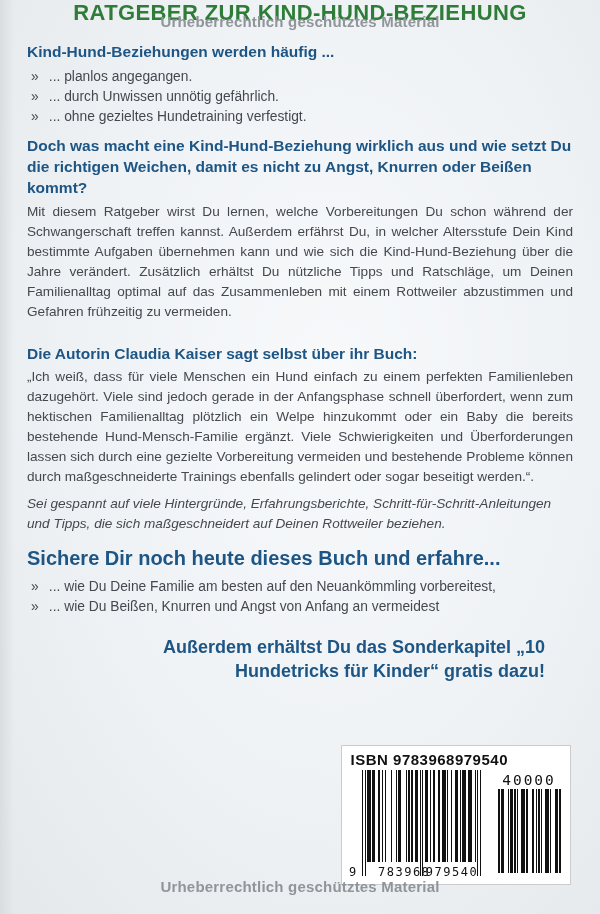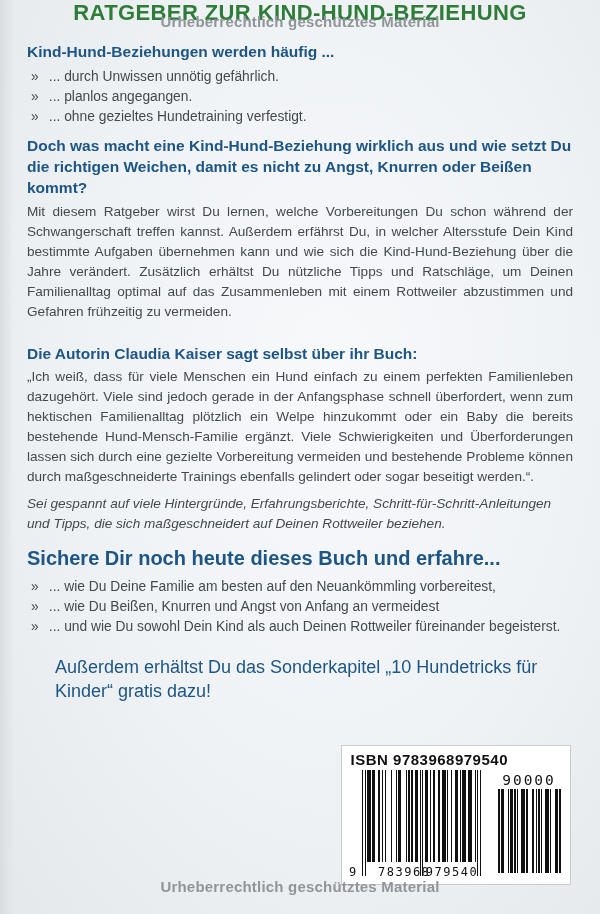--- a/index.html
+++ b/index.html
@@ -58,22 +58,22 @@
   .para.quote{margin-top:3px;}
   .para.italic{font-style:italic;margin-top:7px;text-align:left;}
   .cta-h{
     color:#1d5584;font-weight:800;
     font-size:20px;line-height:24px;
     margin:12px 0 0 0;
   }
   .blist.second{margin-top:7px;}
   .bonus{
     margin:18px 0 0 0;padding:0 28px;
-    text-align:left;
-    color:#1d5584;font-weight:400;
+    text-align:right;
+    color:#1d5584;font-weight:700;
     font-size:18px;line-height:24px;
   }
   
   .bc-box{
     position:absolute;left:341px;top:745px;
     width:230px;height:140px;
     background:#fff;
     border:1px solid #c9cdd0;
     box-sizing:border-box;
     z-index:5;
@@ -125,28 +125,28 @@
 
   <h2 class="subtitle">RATGEBER ZUR KIND-HUND-BEZIEHUNG</h2>
 
   <div class="content">
 
     <p class="h-blue">Kind-Hund-Beziehungen werden häufig ...</p>
 
     <ul class="blist">
       <li>
         <span class="mark">»</span>
+        <span>... planlos angegangen.</span>
+      </li>
+      <li>
+        <span class="mark">»</span>
         <span>... durch Unwissen unnötig gefährlich.</span>
       </li>
       <li>
         <span class="mark">»</span>
-        <span>... planlos angegangen.</span>
-      </li>
-      <li>
-        <span class="mark">»</span>
         <span>... ohne gezieltes Hundetraining verfestigt.</span>
       </li>
     </ul>
 
     <p class="h-blue justify">Doch was macht eine Kind-Hund-Beziehung wirklich aus und wie setzt Du die richtigen Weichen, damit es nicht zu Angst, Knurren oder Beißen kommt?</p>
 
     <p class="para">Mit diesem Ratgeber wirst Du lernen, welche Vorbereitungen Du schon während der Schwangerschaft treffen kannst. Außerdem erfährst Du, in welcher Altersstufe Dein Kind bestimmte Aufgaben übernehmen kann und wie sich die Kind-Hund-Beziehung über die Jahre verändert. Zusätzlich erhältst Du nützliche Tipps und Ratschläge, um Deinen Familienalltag optimal auf das Zusammenleben mit einem Rottweiler abzustimmen und Gefahren frühzeitig zu vermeiden.</p>
 
     <p class="h-blue" style="margin-top:22px;">Die Autorin Claudia Kaiser sagt selbst über ihr Buch:</p>
 
@@ -157,24 +157,20 @@
     <p class="cta-h">Sichere Dir noch heute dieses Buch und erfahre...</p>
 
     <ul class="blist second">
       <li>
         <span class="mark">»</span>
         <span>... wie Du Deine Familie am besten auf den Neuankömmling vorbereitest,</span>
       </li>
       <li>
         <span class="mark">»</span>
         <span>... wie Du Beißen, Knurren und Angst von Anfang an vermeidest</span>
-      </li>
-      <li>
-        <span class="mark">»</span>
-        <span>... und wie Du sowohl Dein Kind als auch Deinen Rottweiler füreinander begeisterst.</span>
       </li>
     </ul>
 
     <p class="bonus">Außerdem erhältst Du das Sonderkapitel „10 Hundetricks für Kinder“ gratis dazu!</p>
   </div>
 
   <div class="bc-box">
     <div class="bc-isbn">ISBN 9783968979540</div>
     <div class="bc-row">
       <div class="ean">
@@ -273,21 +269,21 @@
             <div class="m" style="width: 1.05263%;"></div>
             <div class="m bar tall" style="width: 1.05263%;"></div>
             <div class="m tall" style="width: 1.05263%;"></div>
             <div class="m bar tall" style="width: 1.05263%;"></div>
           </div>
         <span class="d d-first">9</span>
         <span class="d d-left">783968</span>
         <span class="d d-right">979540</span>
       </div>
       <div class="supp">
-        <div class="supp-num">90000</div>
+        <div class="supp-num">40000</div>
         <div class="supp-bars" id="supp-bars">
             <div class="m" style="width: 2.08333%;"></div>
             <div class="m bar" style="width: 2.08333%;"></div>
             <div class="m" style="width: 2.08333%;"></div>
             <div class="m bar" style="width: 2.08333%;"></div>
             <div class="m bar" style="width: 2.08333%;"></div>
             <div class="m" style="width: 2.08333%;"></div>
             <div class="m" style="width: 2.08333%;"></div>
             <div class="m" style="width: 2.08333%;"></div>
             <div class="m bar" style="width: 2.08333%;"></div>

